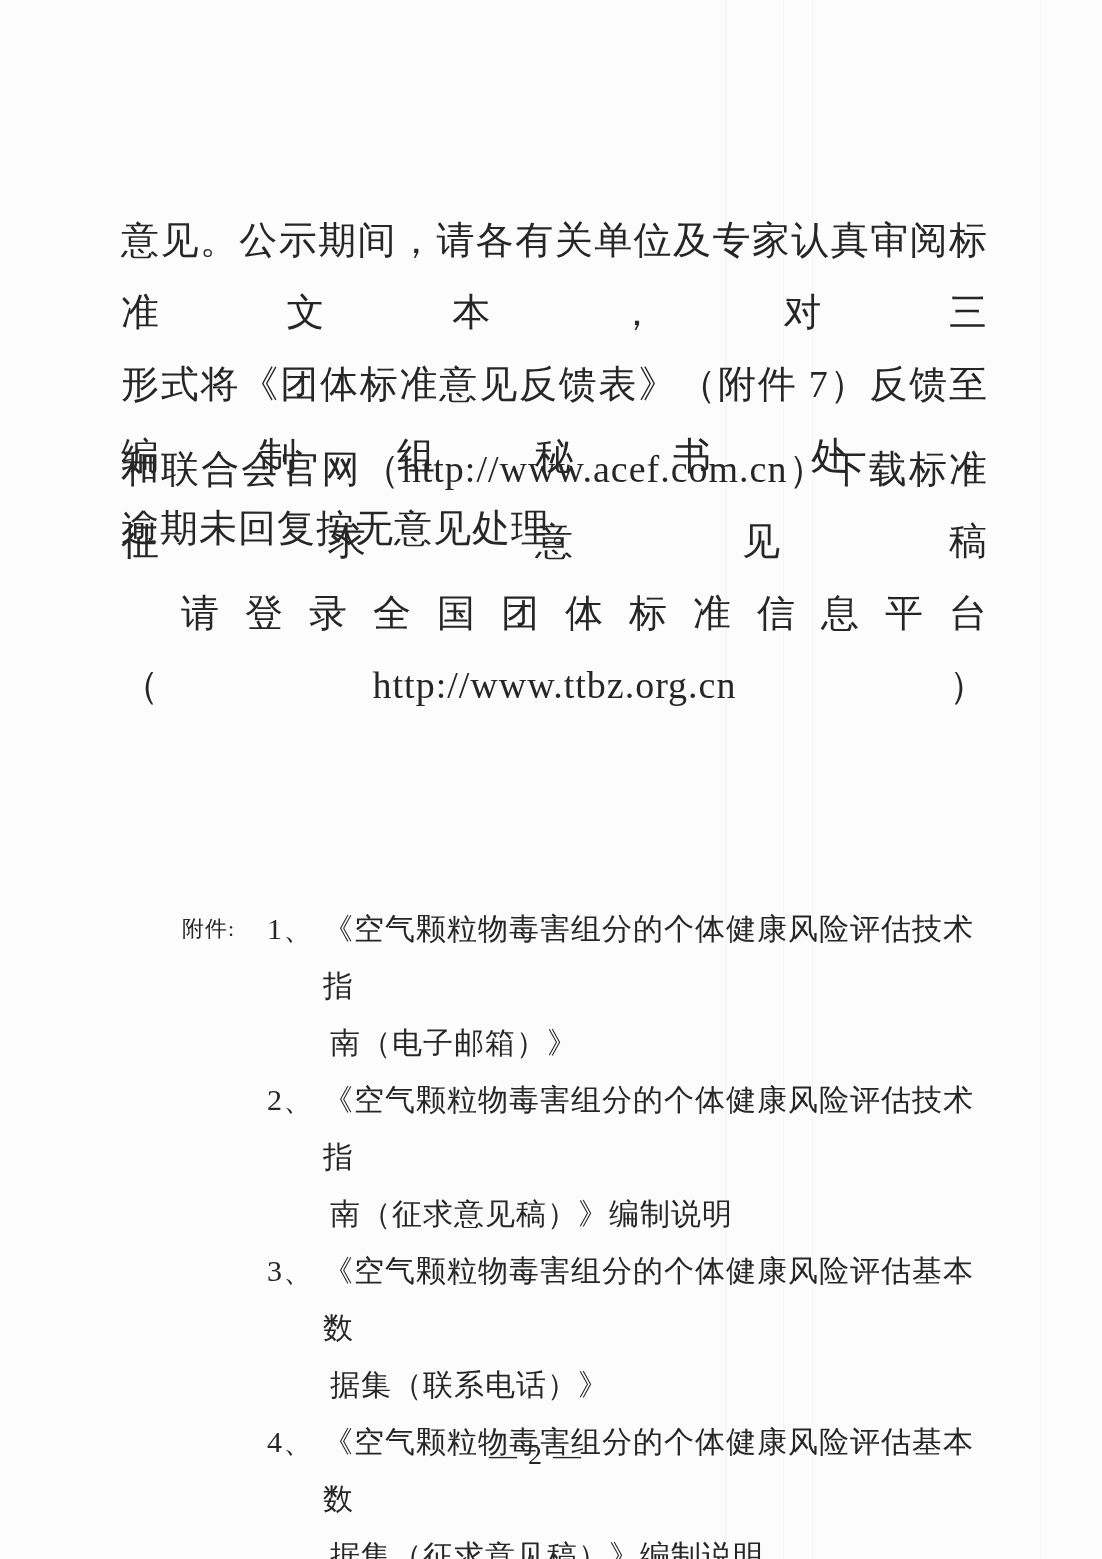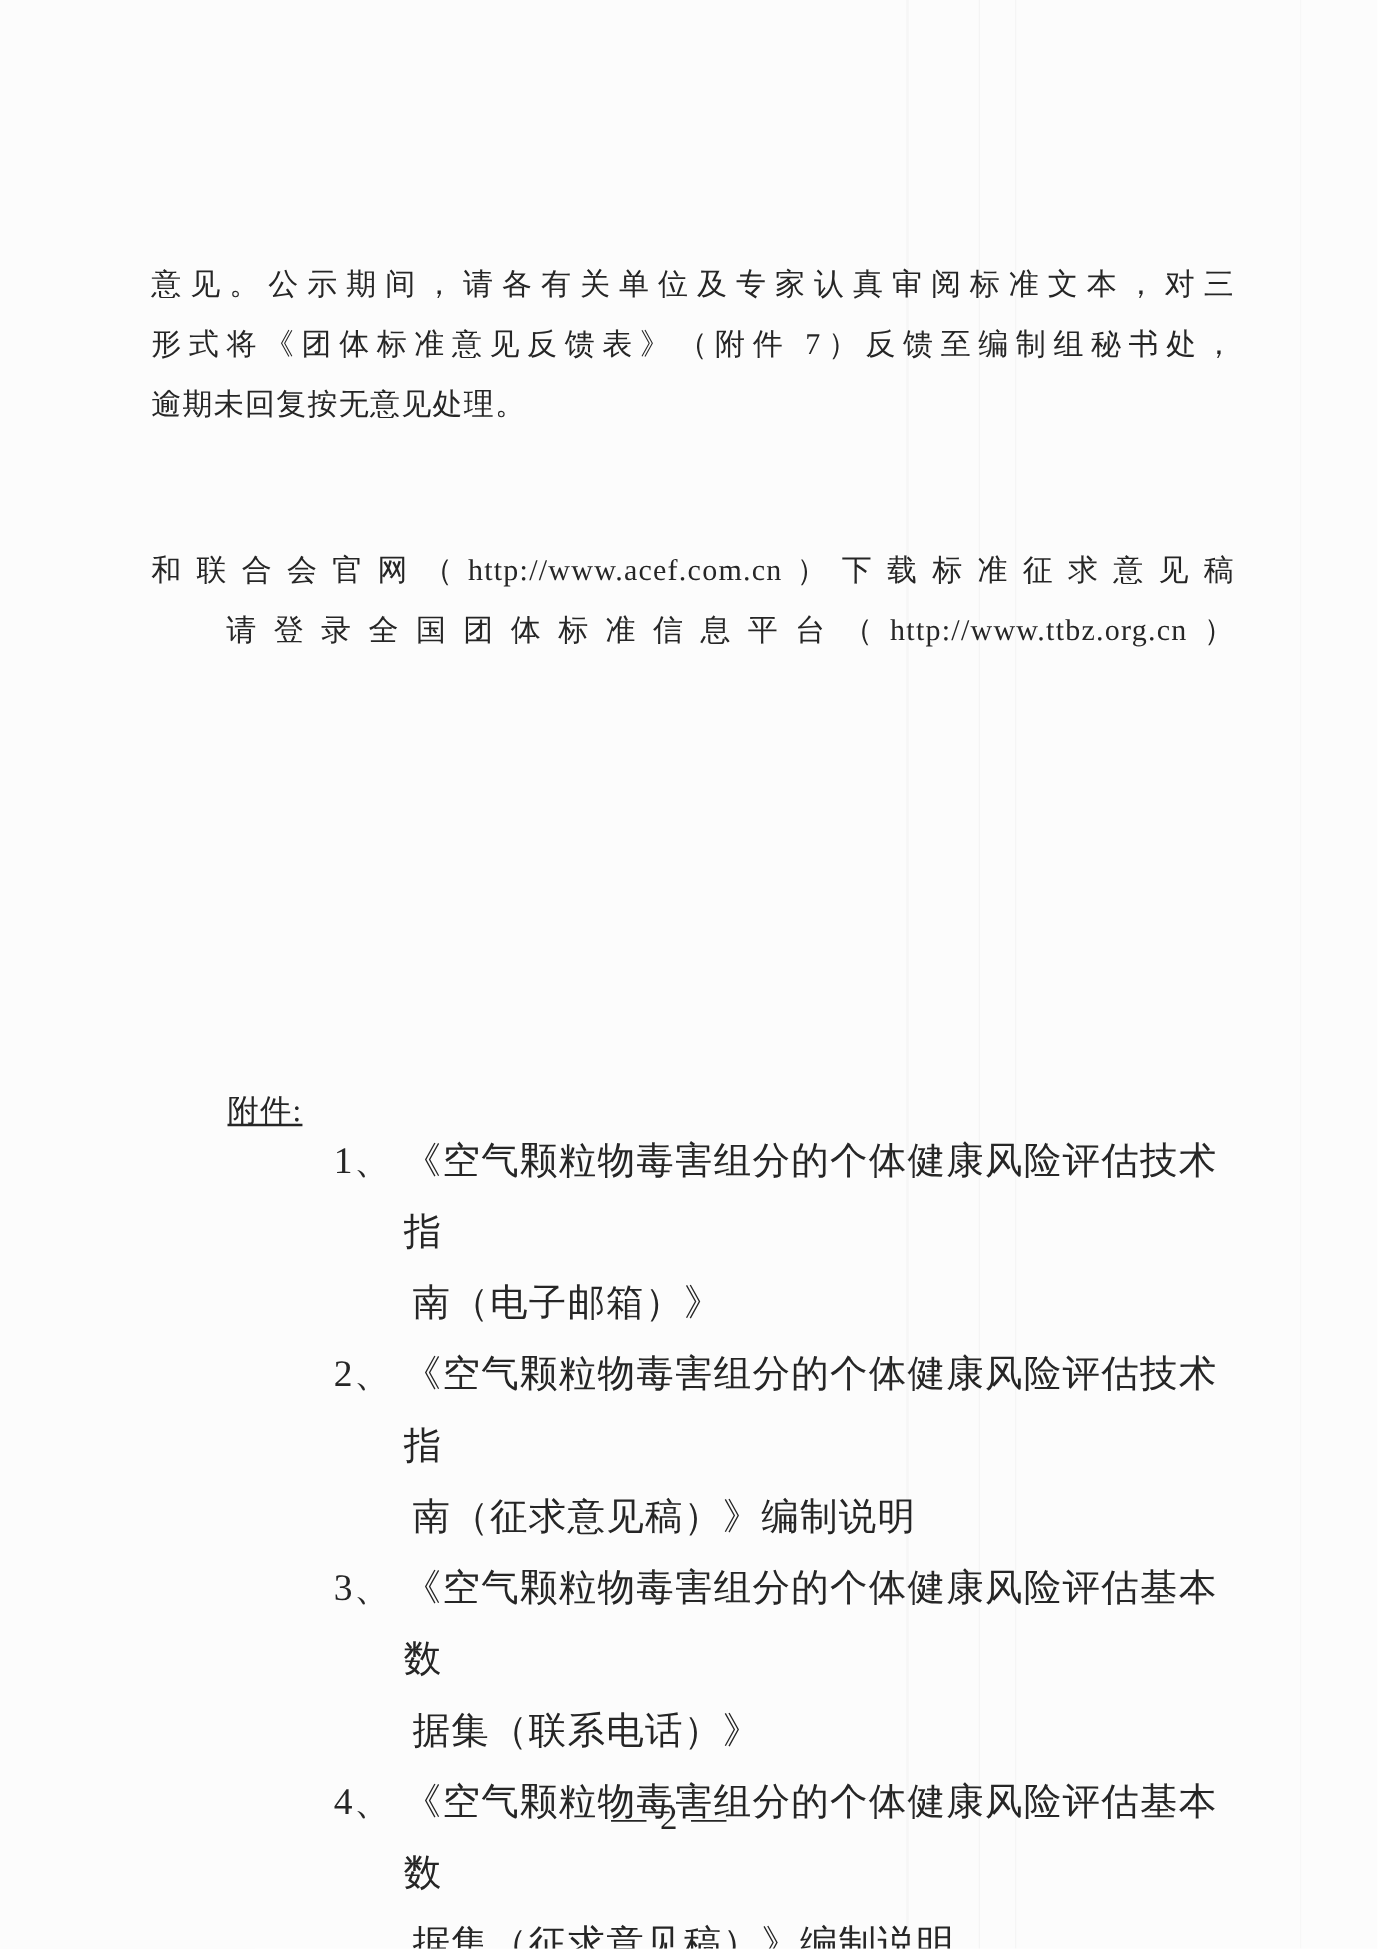--- a/index.html
+++ b/index.html
@@ -26,22 +26,22 @@
   }
   .sl1 { left: 725px; }
   .sl2 { left: 783px; width: 1px; background: rgba(120,120,120,0.06); }
   .sl3 { left: 812px; width: 1px; background: rgba(120,120,120,0.05); }
   .sl4 { left: 1040px; width: 1px; background: rgba(120,120,120,0.04); }
 
   .para {
     position: absolute;
     left: 121px;
     width: 867px;
-    font-size: 24px;
-    line-height: 48px;
+    font-size: 38px;
+    line-height: 72px;
     letter-spacing: 1px;
   }
   .para1 { top: 204px; }
   .para2 { top: 433px; }
   .just {
     text-align: justify;
     text-align-last: justify;
   }
   .indent2 { text-indent: 60px; }
 
@@ -51,25 +51,24 @@
     top: 663px;
     font-size: 30px;
     line-height: 59.5px;
     letter-spacing: 1px;
   }
   .cv { margin-left: 15px; }
 
   .att-label {
     position: absolute;
     left: 182px;
-    top: 861px;
-    font-size: 25px;
+    top: 900px;
+    font-size: 22px;
     line-height: 57px;
     letter-spacing: 1px;
-    text-decoration: underline;
   }
   .atts {
     position: absolute;
     left: 267px;
     top: 900px;
     width: 722px;
     font-size: 30px;
     line-height: 57px;
     letter-spacing: 1px;
   }

